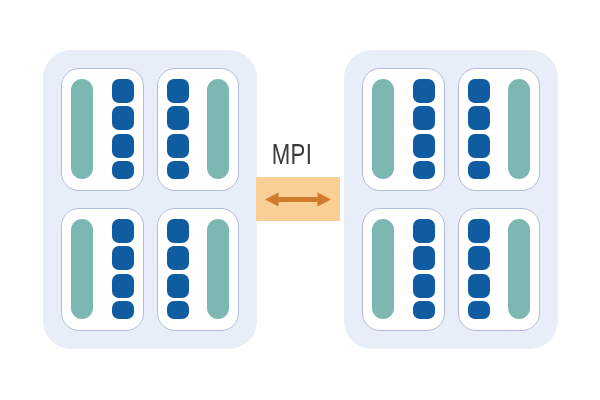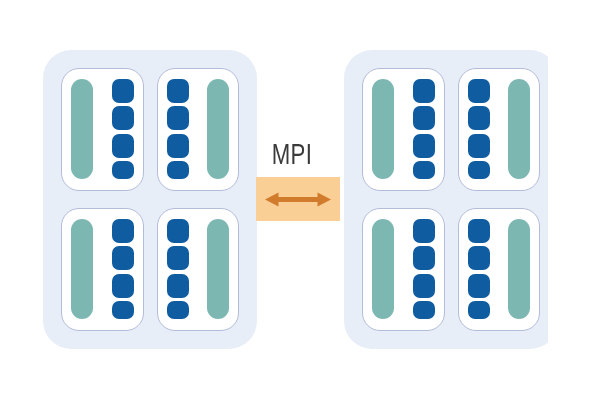--- a/index.html
+++ b/index.html
@@ -2,21 +2,21 @@
 <html style="--page-bg: #ffffff; --node-bg: #e8eef8; --socket-bg: #ffffff; --socket-border: #b3bcd9; --memory-bar: #7cb7b2; --core-block: #0f5ca0; --link-box-bg: #f9cf95; --link-arrow: #d17b2d; --link-label-text: #3a3a3a;"><head>
 <meta charset="utf-8">
 <style>
   html, body { margin: 0; padding: 0; }
   body {
     background: var(--page-bg, #ffffff);
     font-family: "Liberation Sans", sans-serif;
   }
   .canvas {
     position: relative;
-    width: 548px;
+    width: 600px;
     height: 400px;
     background: var(--page-bg, #ffffff);
     overflow: hidden;
   }
   .node {
     position: absolute;
     top: 50px;
     width: 214px;
     height: 299px;
     background: var(--node-bg, #e8eef8);

